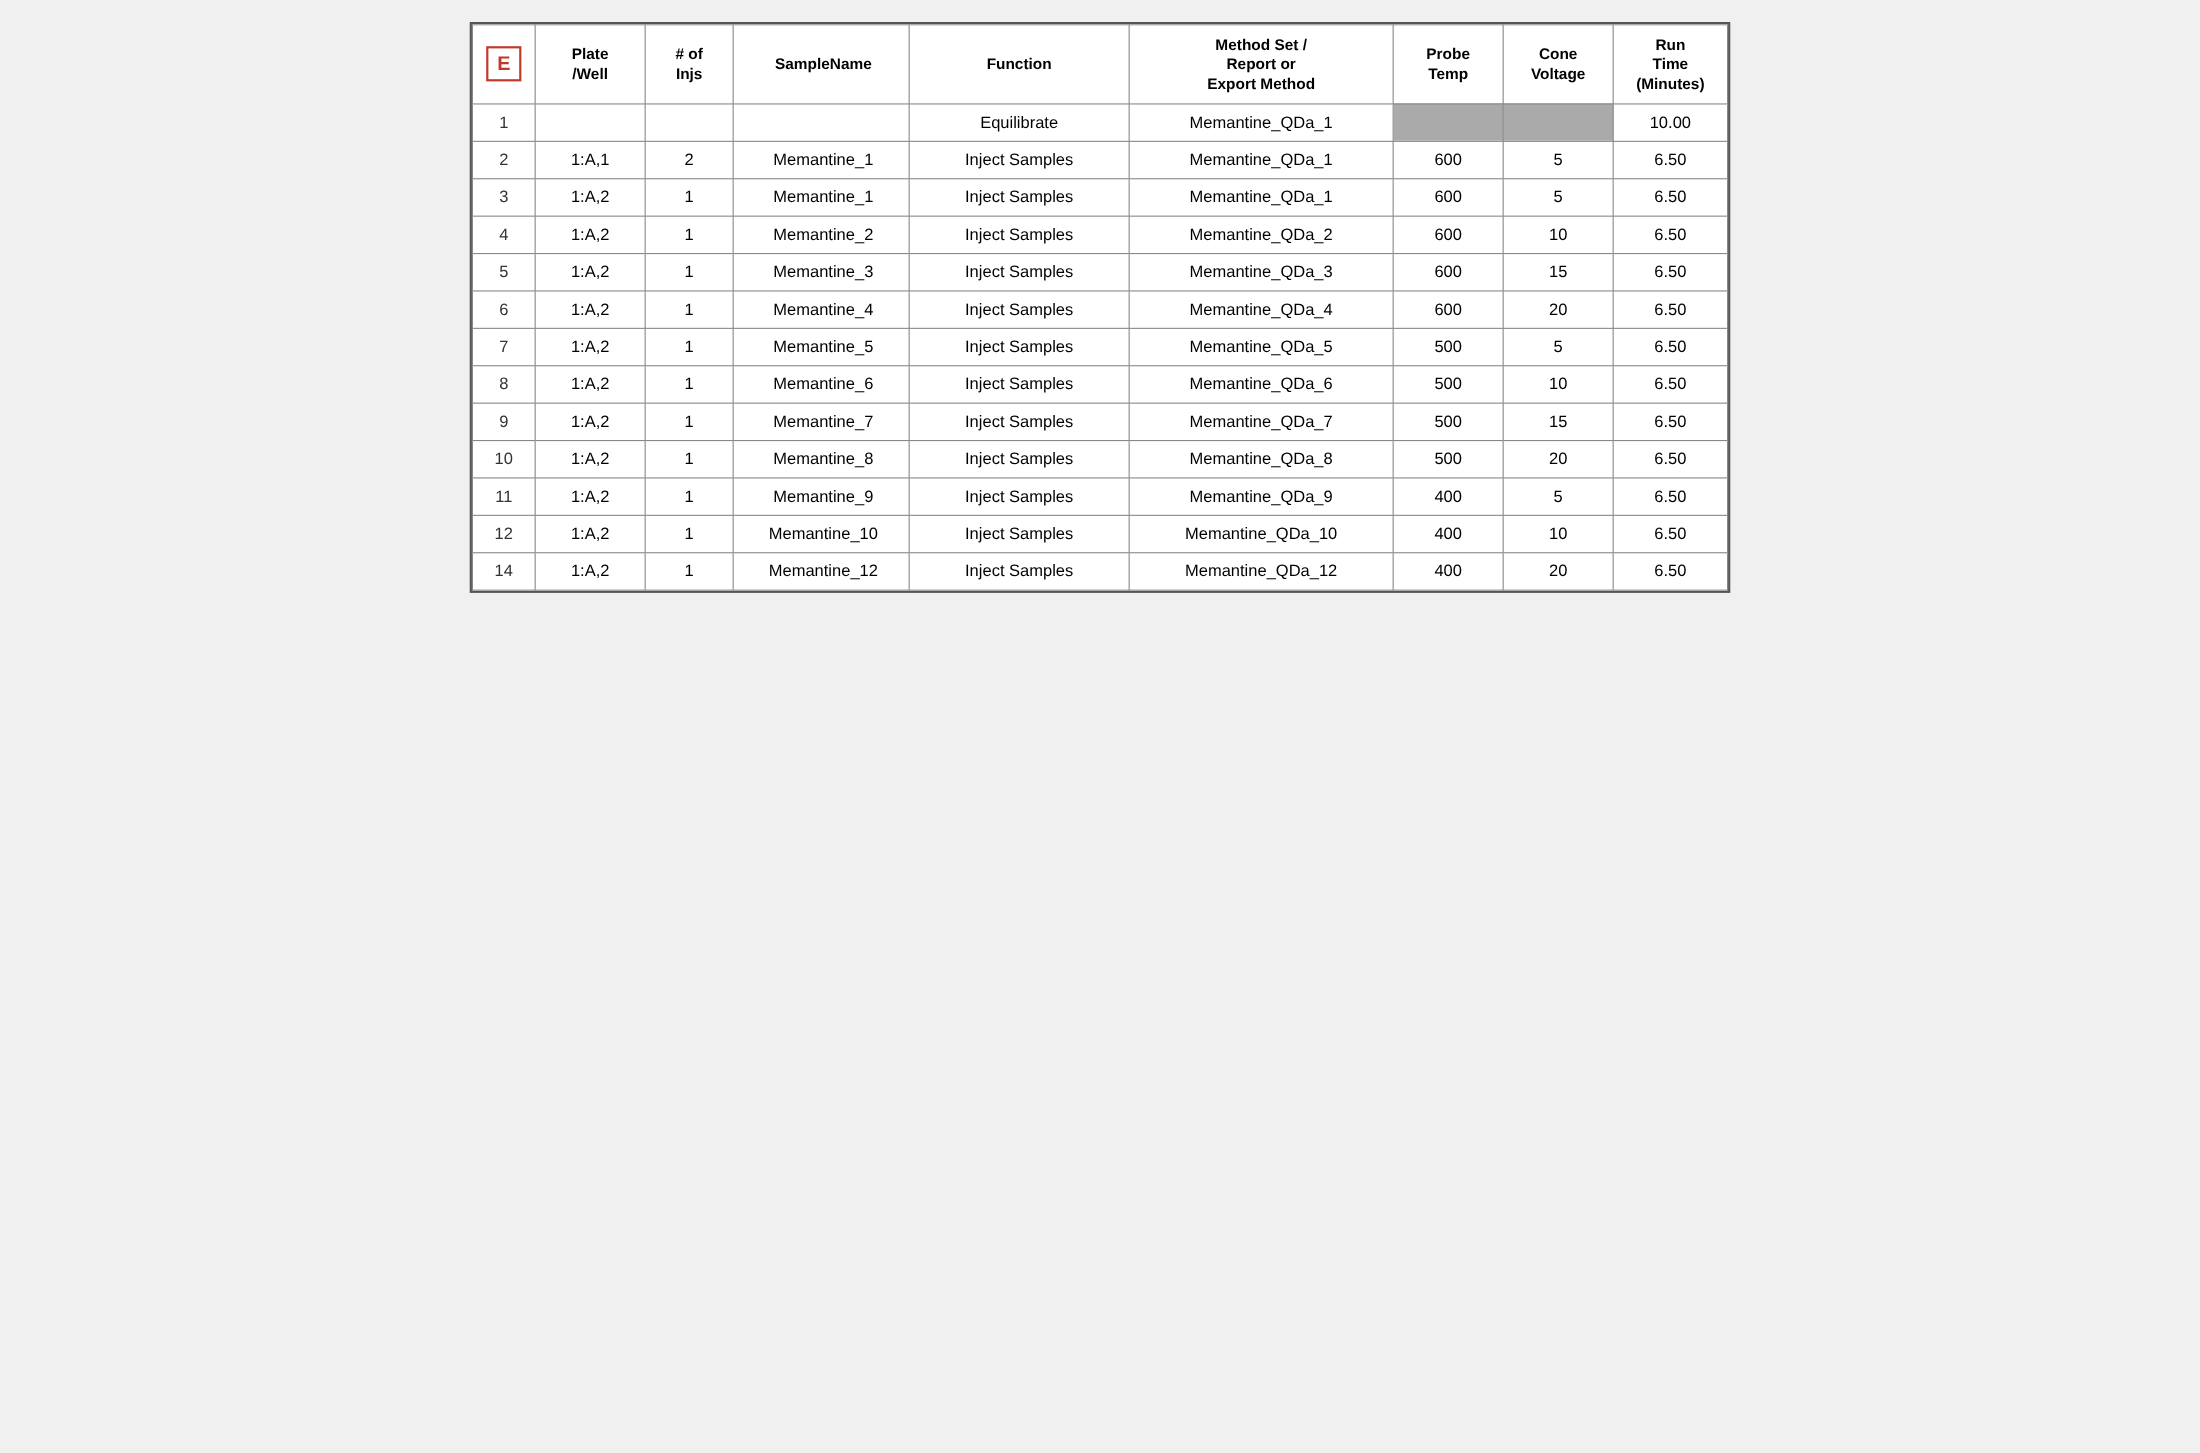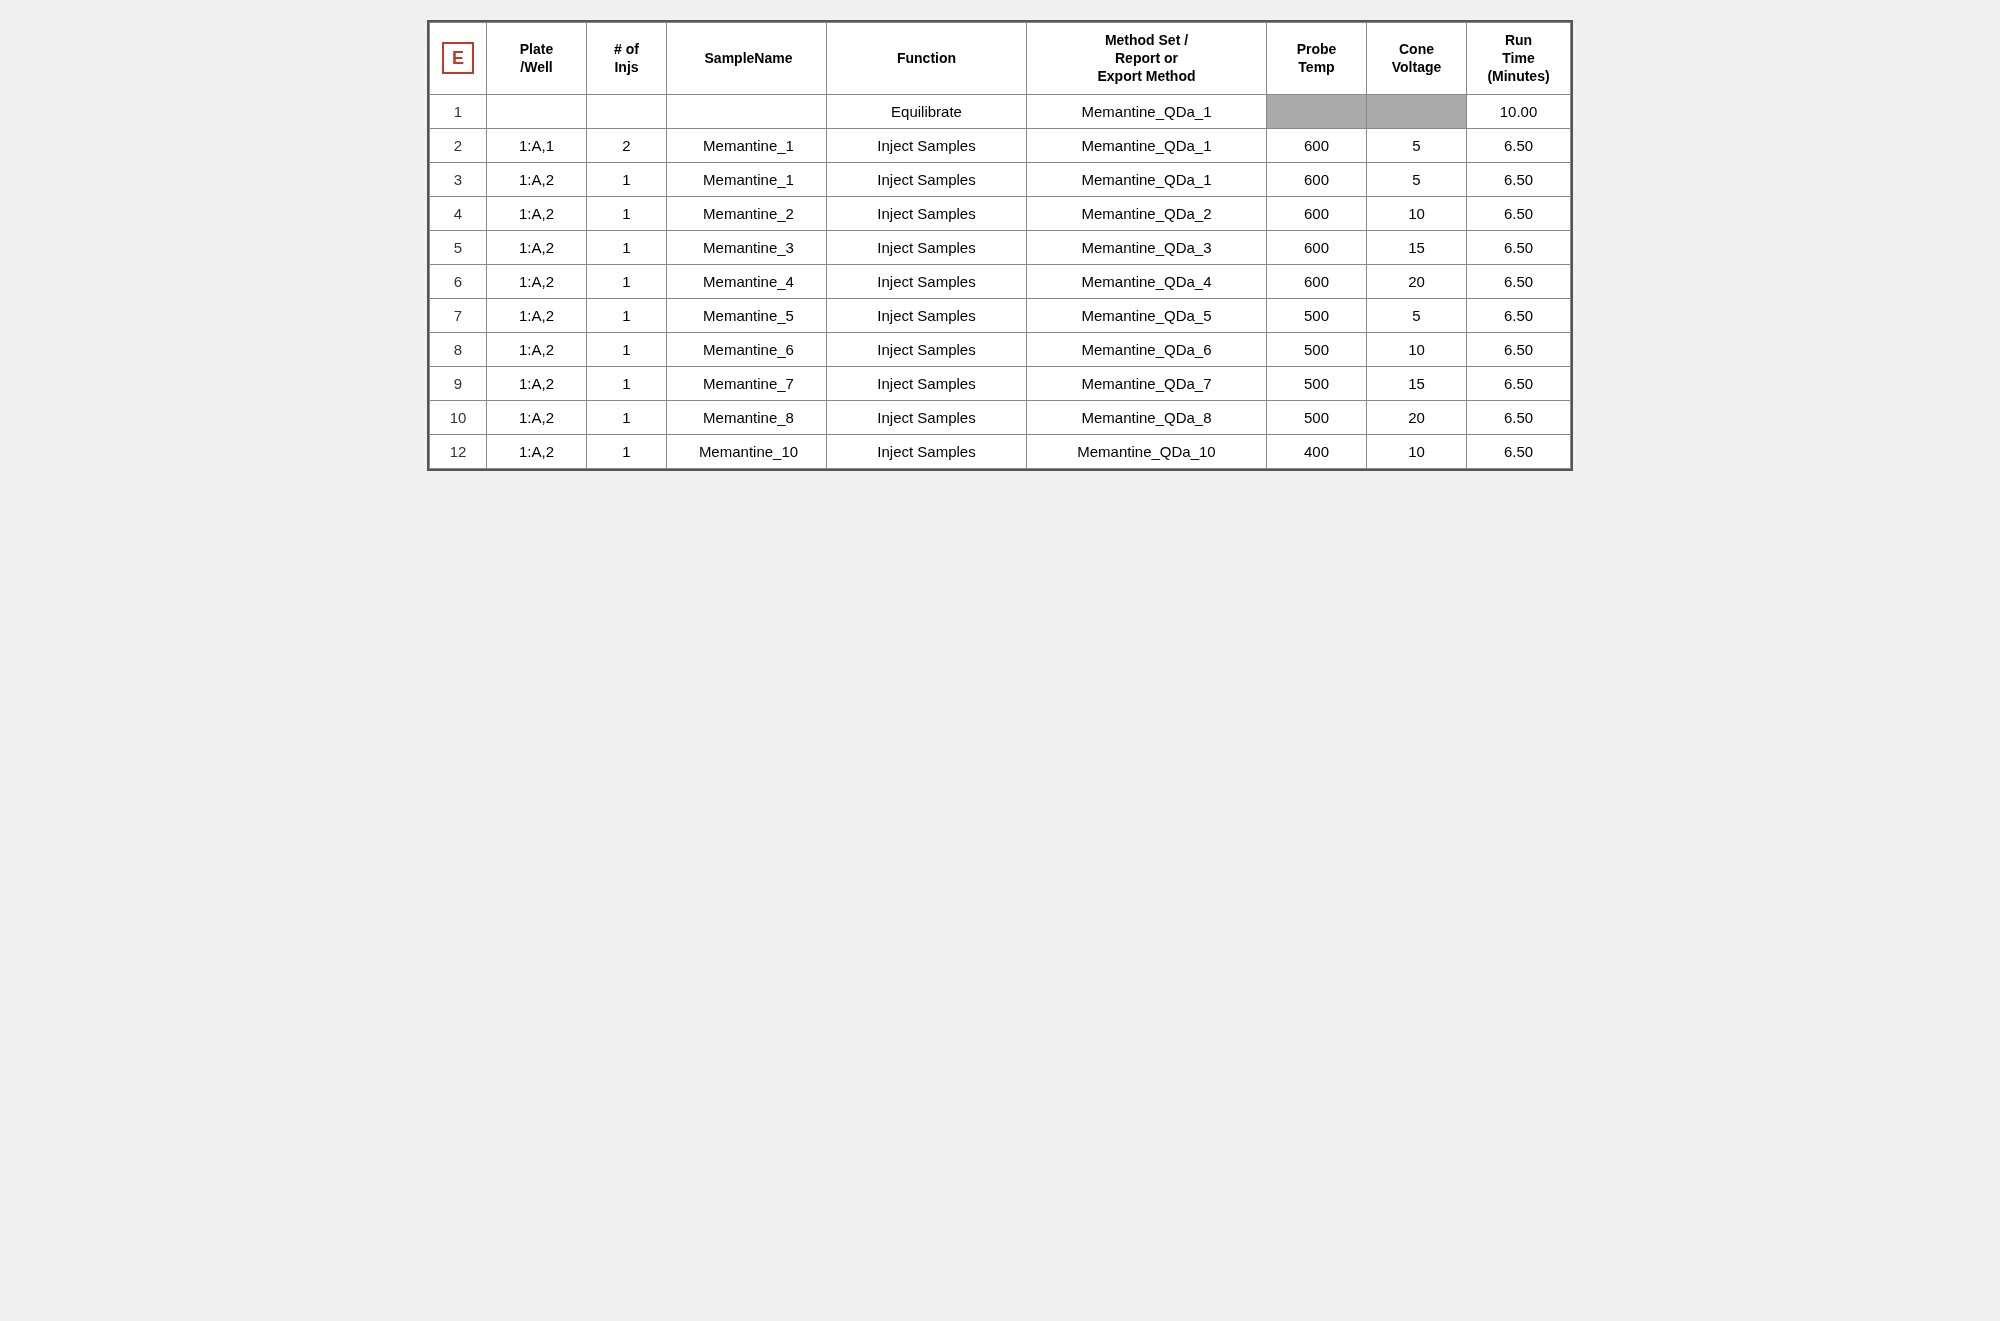--- a/index.html
+++ b/index.html
@@ -211,25 +211,47 @@
           <td class="col-plate">1:A,2</td>
           <td class="col-injs">1</td>
           <td class="col-sample">Memantine_8</td>
           <td class="col-function">Inject Samples</td>
           <td class="col-method">Memantine_QDa_8</td>
           <td class="col-probe">500</td>
           <td class="col-cone">20</td>
           <td class="col-runtime">6.50</td>
         </tr>
         <tr>
+          <td class="row-num col-row">11</td>
+          <td class="col-plate">1:A,2</td>
+          <td class="col-injs">1</td>
+          <td class="col-sample">Memantine_9</td>
+          <td class="col-function">Inject Samples</td>
+          <td class="col-method">Memantine_QDa_9</td>
+          <td class="col-probe">400</td>
+          <td class="col-cone">5</td>
+          <td class="col-runtime">6.50</td>
+        </tr>
+        <tr>
           <td class="row-num col-row">12</td>
           <td class="col-plate">1:A,2</td>
           <td class="col-injs">1</td>
           <td class="col-sample">Memantine_10</td>
           <td class="col-function">Inject Samples</td>
           <td class="col-method">Memantine_QDa_10</td>
           <td class="col-probe">400</td>
           <td class="col-cone">10</td>
           <td class="col-runtime">6.50</td>
         </tr>
+        <tr>
+          <td class="row-num col-row">14</td>
+          <td class="col-plate">1:A,2</td>
+          <td class="col-injs">1</td>
+          <td class="col-sample">Memantine_12</td>
+          <td class="col-function">Inject Samples</td>
+          <td class="col-method">Memantine_QDa_12</td>
+          <td class="col-probe">400</td>
+          <td class="col-cone">20</td>
+          <td class="col-runtime">6.50</td>
+        </tr>
       </tbody>
   </table>
 </div>
 
 </body></html>

